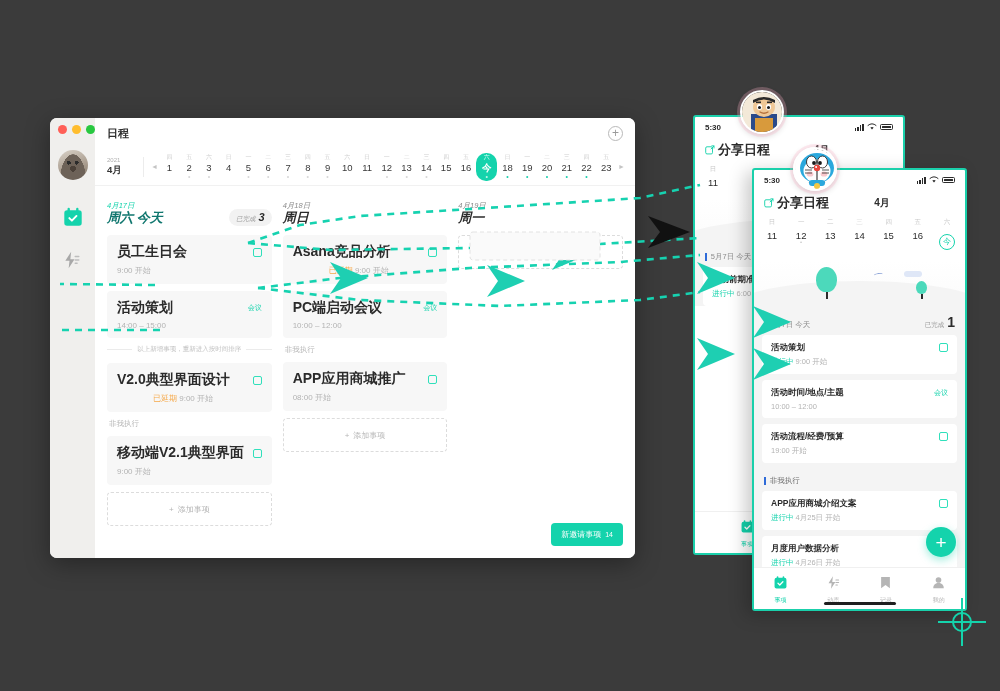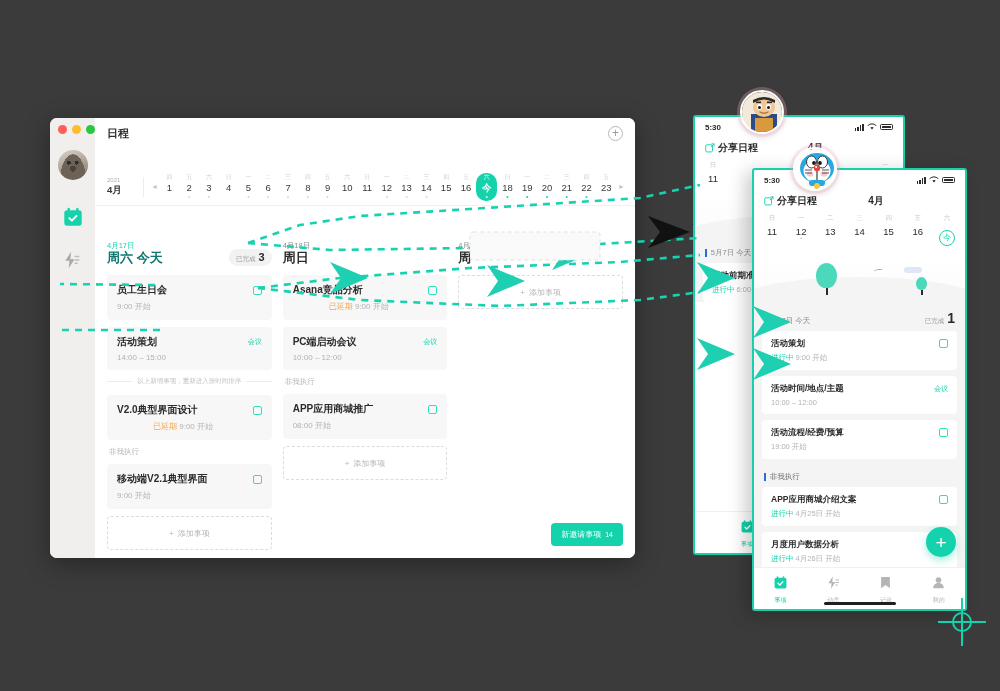--- a/index.html
+++ b/index.html
@@ -37,21 +37,21 @@
       radial-gradient(circle at 36% 42%, #2b2b2b 0 2px, transparent 2px),
       radial-gradient(circle at 62% 42%, #2b2b2b 0 2px, transparent 2px),
       radial-gradient(circle at 50% 62%, #4a4038 0 3px, transparent 3px),
       radial-gradient(ellipse at 50% 100%, #6d6258 0 60%, transparent 61%),
       linear-gradient(160deg, #d9d2c8 0%, #a79a8c 60%, #7d7265 100%);
     margin-bottom: 26px;
   }
   .side-ico { width: 22px; height: 22px; margin-bottom: 22px; }
   .side-ico svg { display: block; }
 
-  .win-main { flex: 1; display: flex; flex-direction: column; min-width: 0; background:#fff;gap:20px; }
+  .win-main { flex: 1; display: flex; flex-direction: column; min-width: 0; background:#fff; }
   .win-titlebar {
     height: 30px; display: flex; align-items: center;
     padding: 0 12px; flex: 0 0 30px;
   }
   .win-title { font-size: 11px; color: #2e2e2e; font-weight: bold; }
   .plus-circle {
     margin-left: auto; width: 15px; height: 15px; border-radius: 50%;
     border: 1px solid #b9b9b9; color: #9a9a9a; font-size: 12px;
     display: flex; align-items: center; justify-content: center;
     line-height: 1;
@@ -79,39 +79,39 @@
   .ds-mark { font-size: 7px; line-height: 1; height: 6px; color: #d8d8d8; }
   .ds-mark.teal { color: #1ecfae; }
   .ds-day.today { background: #14d3ac; border-radius: 10px; height: 28px; width: 21px; }
   .ds-day.today .ds-w { color: #d8fff5; }
   .ds-day.today .ds-n { color: #fff; font-weight: bold; }
   .ds-day.today .ds-mark { color: #bdf5e8; }
 
   
   .cols { flex: 1; display: flex; padding: 10px 12px 0 12px; gap: 11px; overflow: hidden; position: relative; }
   .col { flex: 1; min-width: 0; }
-  .col-head { display: flex; align-items: flex-end; margin-bottom: 9px; height: 30px; }
+  .col-head { display: flex; align-items: flex-end; margin-bottom: 9px; height: 30px; font-style: italic; }
   .col-date { font-size: 7.5px; color: #8a8a8a; line-height: 1.3; }
   .col-date.today { color: #14d3ac; }
   .col-dow { font-size: 13px; color: #2b2b2b; font-weight: bold; line-height: 1.15; }
   .col-dow.today { color: #0f766e; }
   .col-dow .sub { font-weight: bold; }
   .done-pill {
     margin-left: auto; background: #f2f2f2; border-radius: 9px;
     padding: 2px 7px; display: flex; align-items: baseline; gap: 3px;
   }
   .done-pill .lbl { font-size: 6.5px; color: #9b9b9b; }
   .done-pill .num { font-size: 11px; color: #2b2b2b; font-weight: bold; }
 
   .card {
     background: #f7f7f7; border-radius: 4px; padding: 8px 10px;
     margin-bottom: 7px; position: relative;
   }
   .card-row1 { display: flex; align-items: center; }
-  .card-title { font-size: 10px; color: #2b2b2b; font-weight: bold; }
+  .card-title { font-size: 14px; color: #2b2b2b; font-weight: bold; }
   .card-sub { font-size: 8px; color: #b3b3b3; margin-top: 4px; }
   .card-sub .delay { color: #f6a94a; padding-left: 36px; }
   .tag { margin-left: auto; font-size: 7px; color: #14d3ac; }
   .chk {
     margin-left: auto; width: 9px; height: 9px; border: 1.3px solid #2fe0bb;
     border-radius: 2px; flex: 0 0 9px;
   }
   .sec-label { font-size: 7.5px; color: #b8b8b8; margin: 4px 0 7px 2px; }
   .divider-note {
     display: flex; align-items: center; gap: 5px; margin: 6px 0 9px;
@@ -147,21 +147,21 @@
   }
   .sb-right { margin-left: auto; display: flex; align-items: center; gap: 3px; }
   .sb-bars { display: flex; align-items: flex-end; gap: 1px; height: 7px; }
   .sb-bars i { width: 1.6px; background: #2b2b2b; display: block; }
   .sb-bars i:nth-child(1){height:2.5px} .sb-bars i:nth-child(2){height:4px}
   .sb-bars i:nth-child(3){height:5.5px} .sb-bars i:nth-child(4){height:7px}
   .sb-batt { width: 13px; height: 6.5px; border: 1px solid #2b2b2b; border-radius: 1.5px; position: relative; }
   .sb-batt::after { content:''; position:absolute; left:1px; top:1px; bottom:1px; right:1px; background:#2b2b2b; border-radius:0.5px; }
 
   .ph-header { display: flex; align-items: center; padding: 4px 10px 2px; }
-  .ph-share { display: flex; align-items: center; gap: 3px; font-size: 10px; color: #2b2b2b; font-weight: bold; }
+  .ph-share { display: flex; align-items: center; gap: 3px; font-size: 13px; color: #2b2b2b; font-weight: bold; }
   .ph-month { font-size: 10px; color: #2b2b2b; font-weight: bold; margin: 0 auto; padding-right: 20px; }
 
   .ph-days { display: flex; padding: 4px 8px 6px; justify-content: space-between; }
   .ph-day { text-align: center; width: 20px; position: relative; }
   .ph-w { font-size: 6.5px; color: #c8c8c8; margin-bottom: 3px; }
   .ph-n { font-size: 9.5px; color: #2b2b2b; }
   .ph-dot { font-size: 6px; color: #c8c8c8; line-height: 0.6; height:5px; }
   .ph-day.today .ph-n {
     display: inline-flex; align-items: center; justify-content: center;
     width: 16px; height: 16px; border-radius: 50%;

